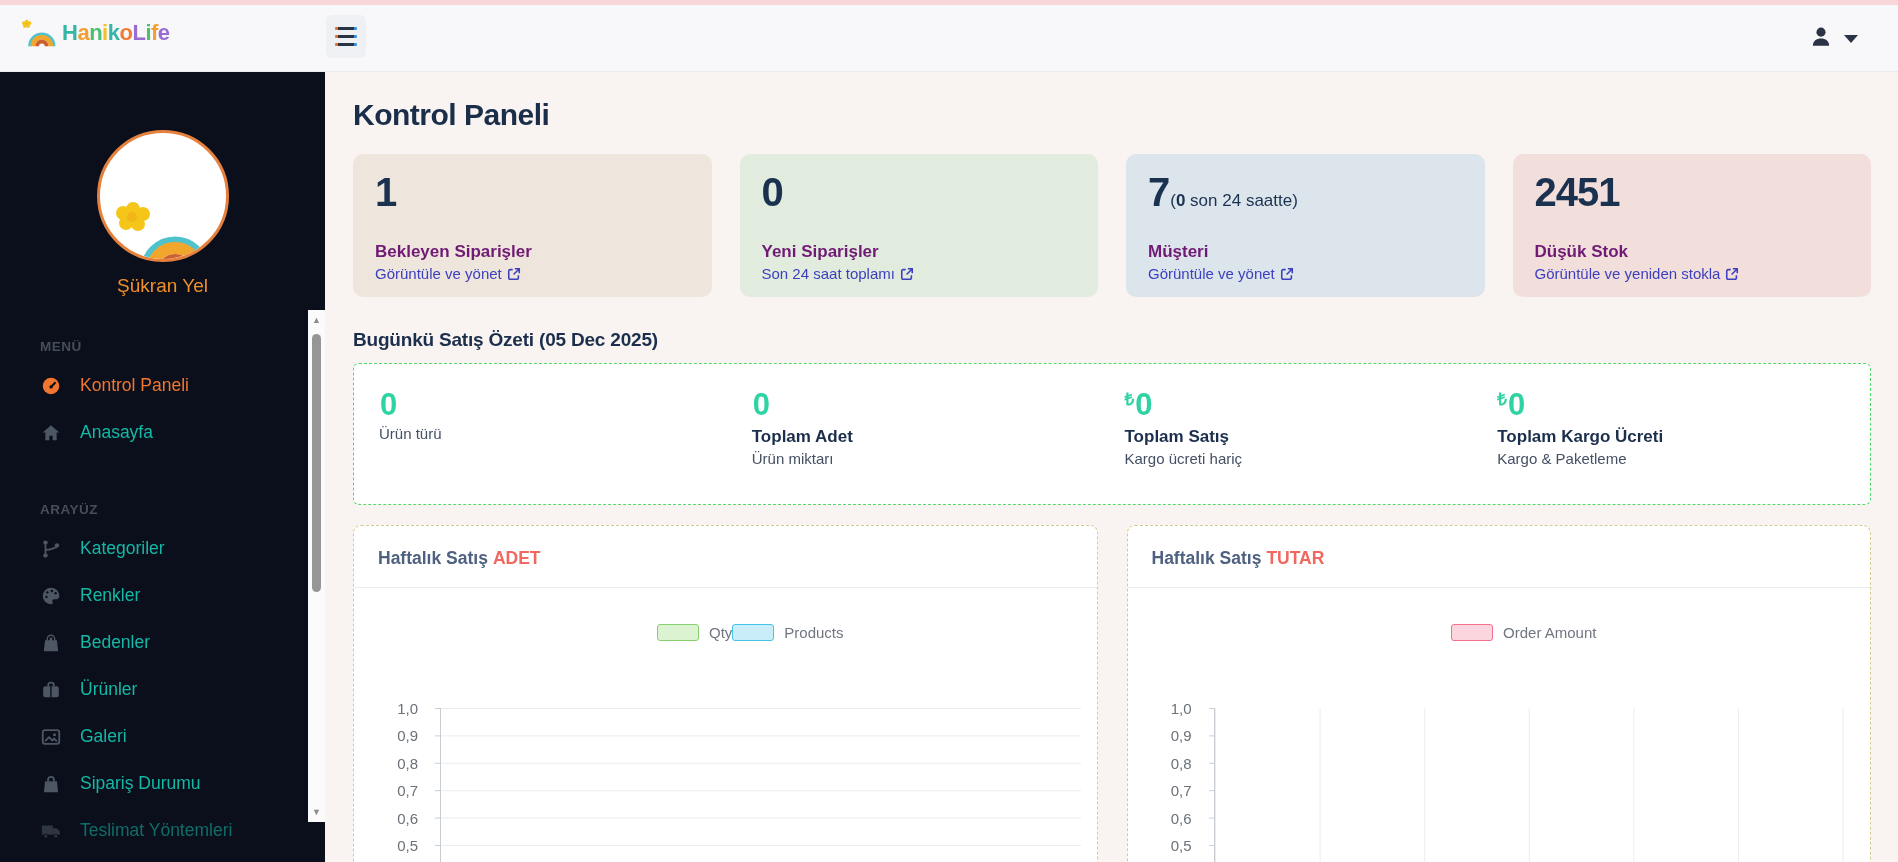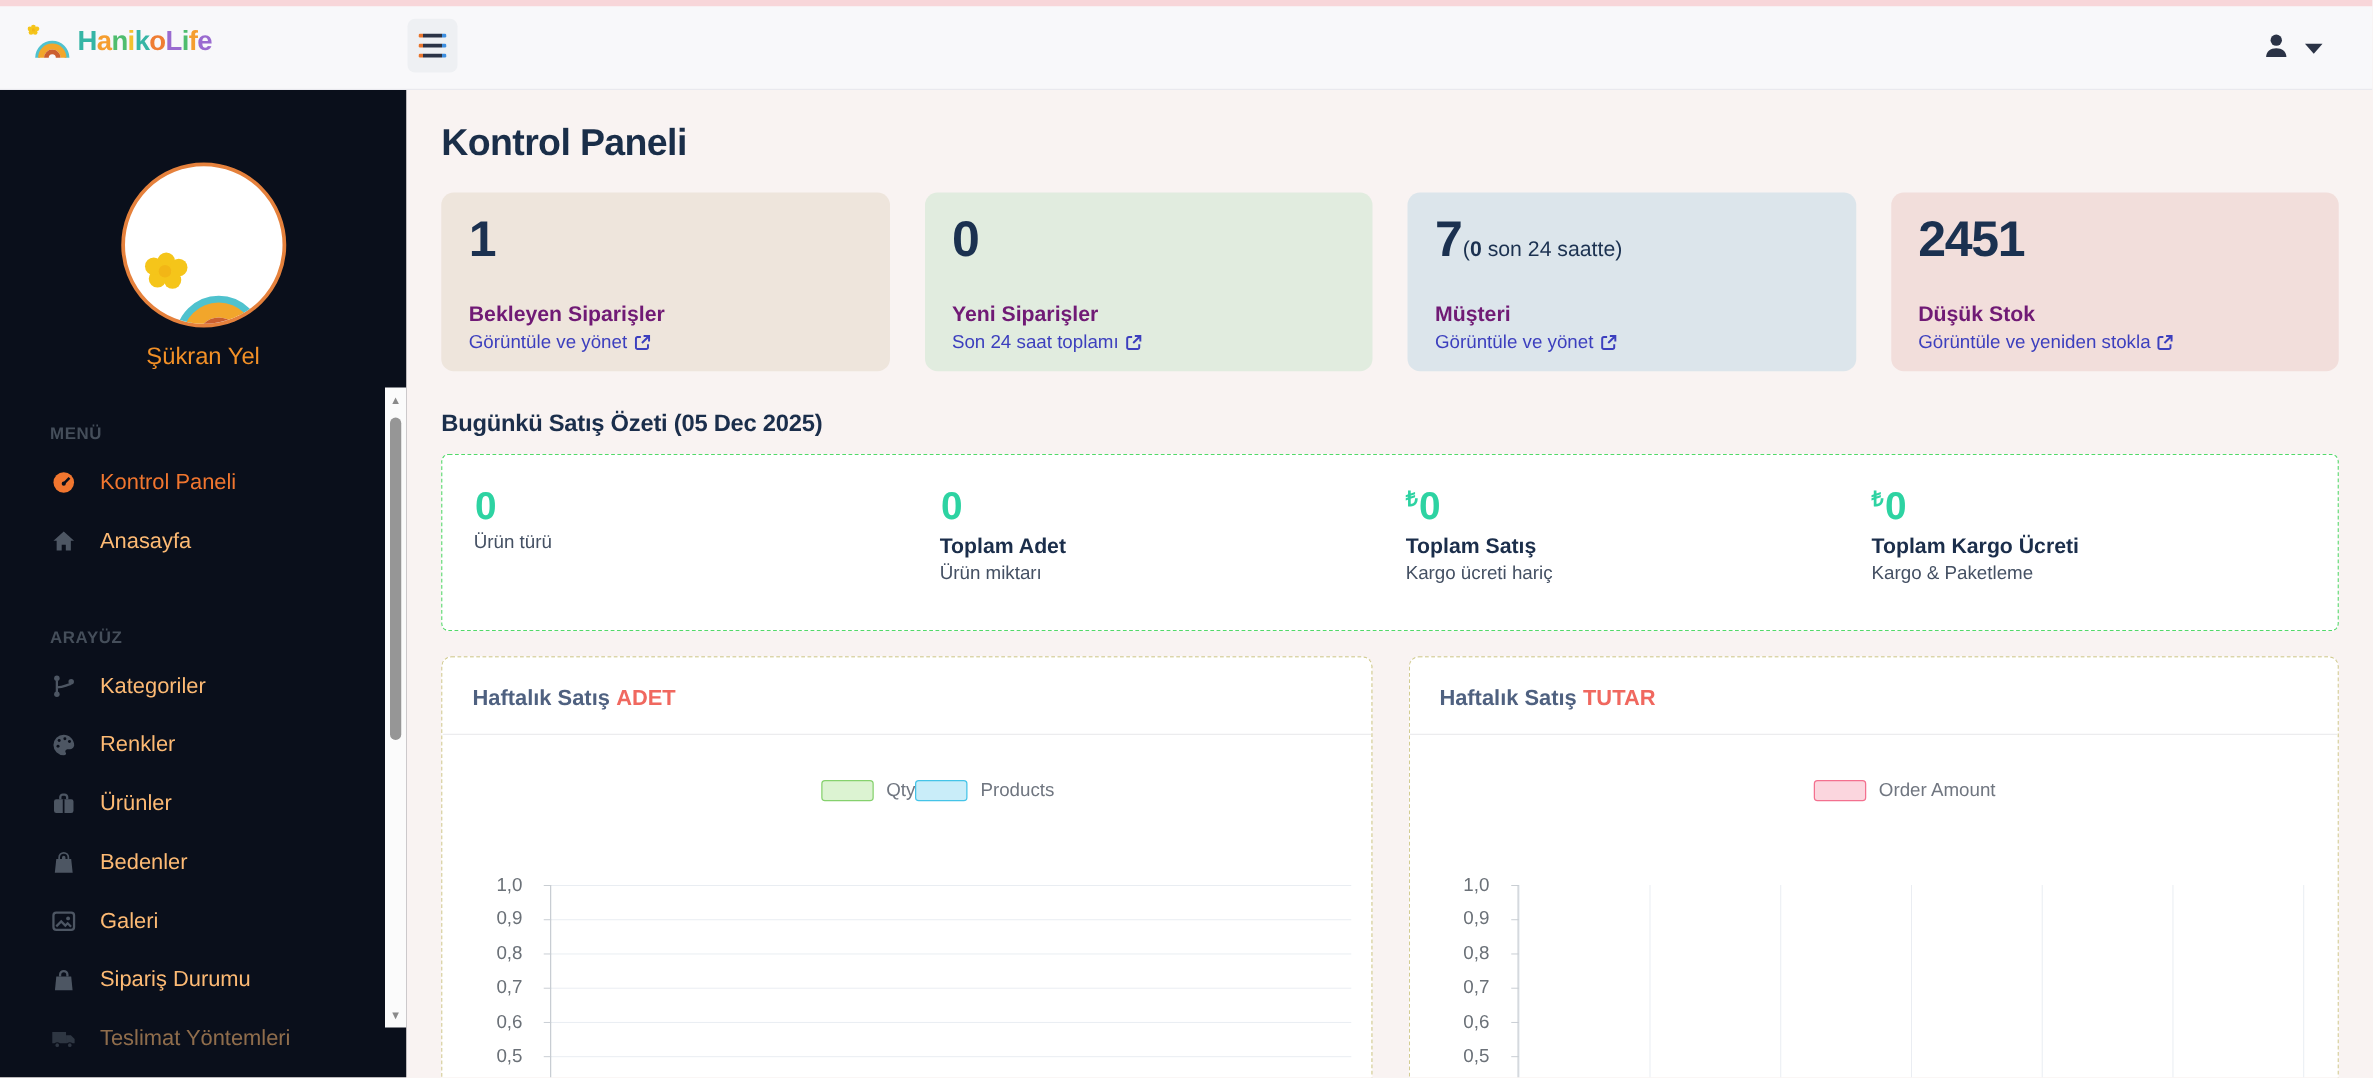--- a/index.html
+++ b/index.html
@@ -25,21 +25,21 @@
   
   aside { position:absolute; top:72px; left:0; width:325px; height:790px; background:#0a0f1b; z-index:10; }
   .profile { text-align:center; padding-top:58px; }
   .avatar { width:132px; height:132px; border-radius:50%; background:#ffffff; border:3px solid #e5813c;
             margin:0 auto; position:relative; overflow:hidden; }
   .avatar svg { position:absolute; left:50%; top:54%; transform:translateX(-50%); }
   .profile-name { margin-top:13px; color:#f29027; font-size:19px; font-weight:500; }
   .menu-viewport { position:absolute; top:243px; left:0; right:0; height:577px; overflow:hidden; }
   .menu-label { margin:24px 0 8px 40px; color:#454e5a; font-size:13.5px; font-weight:800; letter-spacing:0.5px; }
   .menu-item { height:47px; display:flex; align-items:center; gap:18px; padding-left:40px;
-               color:#fdba74; font-size:17.5px; cursor:pointer; }
+               color:#14b8a6; font-size:17.5px; cursor:pointer; }
   .menu-item .mi-icon { width:22px; height:22px; color:#4d5663; flex:0 0 22px; }
   .menu-item.active { color:#f1762f; }
   .menu-item.active .mi-icon { color:#f1762f; }
   .menu-item.faded { opacity:0.55; }
   .spacer-sm { height:22px; }
 
   
   .sb-scrollbar { position:absolute; left:308px; top:238px; width:17px; height:512px; background:#fbfbfb; z-index:15; }
   .sb-arrow { position:absolute; left:0; width:17px; height:16px; color:#8a8a8a; font-size:9px;
               display:flex; align-items:center; justify-content:center; cursor:pointer; }
@@ -185,33 +185,33 @@
         <circle cx="8" cy="8" r="1.3" fill="#0a0f1b"></circle>
           <circle cx="13" cy="6.5" r="1.3" fill="#0a0f1b"></circle>
         <circle cx="17" cy="9" r="1.3" fill="#0a0f1b"></circle>
           <circle cx="7" cy="13" r="1.3" fill="#0a0f1b"></circle>
       </svg>
       <span>Renkler</span>
     </div>
 
     <div class="menu-item">
       <svg class="mi-icon" viewBox="0 0 24 24">
+        <path d="M7.2 9V7.6a4.8 4.8 0 0 1 9.6 0V9h1.7L19.8 21H4.2L5.5 9z" fill="currentColor"></path>
+        <path d="M9.6 9V7.6a2.4 2.4 0 0 1 4.8 0V9" stroke="#0a0f1b" stroke-width="1.8" fill="none"></path>
+      </svg>
+      <span>Bedenler</span>
+    </div>
+
+    <div class="menu-item">
+      <svg class="mi-icon" viewBox="0 0 24 24">
         <rect x="3.5" y="8" width="17" height="12" rx="2" fill="currentColor"></rect>
         <path d="M9 8V6.2A2.2 2.2 0 0 1 11.2 4h1.6A2.2 2.2 0 0 1 15 6.2V8" stroke="currentColor" stroke-width="2" fill="none"></path>
         <line x1="11.9" y1="8" x2="11.9" y2="20" stroke="#0a0f1b" stroke-width="1.5"></line>
       </svg>
       <span>Ürünler</span>
-    </div>
-
-    <div class="menu-item">
-      <svg class="mi-icon" viewBox="0 0 24 24">
-        <path d="M7.2 9V7.6a4.8 4.8 0 0 1 9.6 0V9h1.7L19.8 21H4.2L5.5 9z" fill="currentColor"></path>
-        <path d="M9.6 9V7.6a2.4 2.4 0 0 1 4.8 0V9" stroke="#0a0f1b" stroke-width="1.8" fill="none"></path>
-      </svg>
-      <span>Bedenler</span>
     </div>
 
     <div class="menu-item">
       <svg class="mi-icon" viewBox="0 0 24 24">
         <rect x="3" y="4.5" width="18" height="15" rx="2.5" fill="none" stroke="currentColor" stroke-width="2"></rect>
         <circle cx="15.8" cy="9.5" r="1.7" fill="currentColor"></circle>
         <path d="M5.5 16.5l4.3-4.3 3.6 3.6 2-2 3 3" stroke="currentColor" stroke-width="2" fill="none"></path>
       </svg>
       <span>Galeri</span>
     </div>

